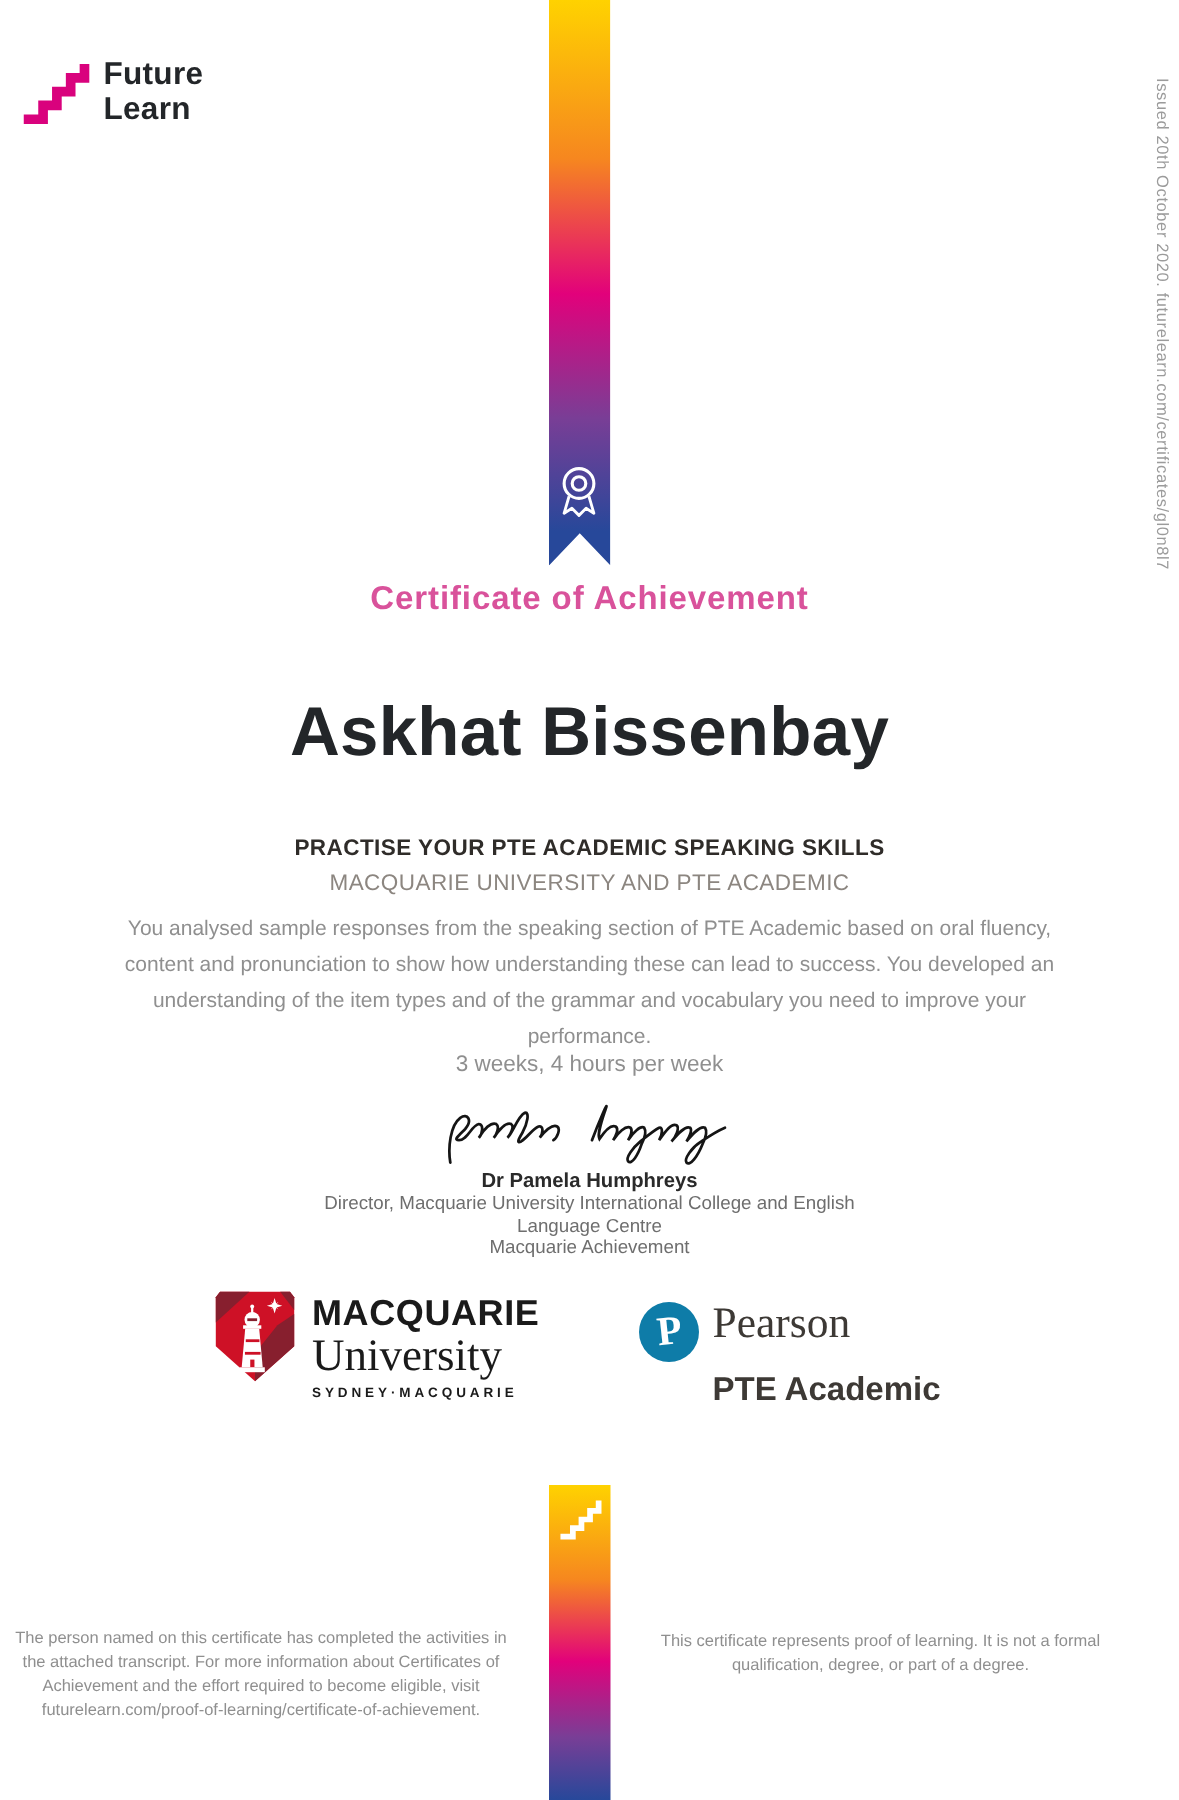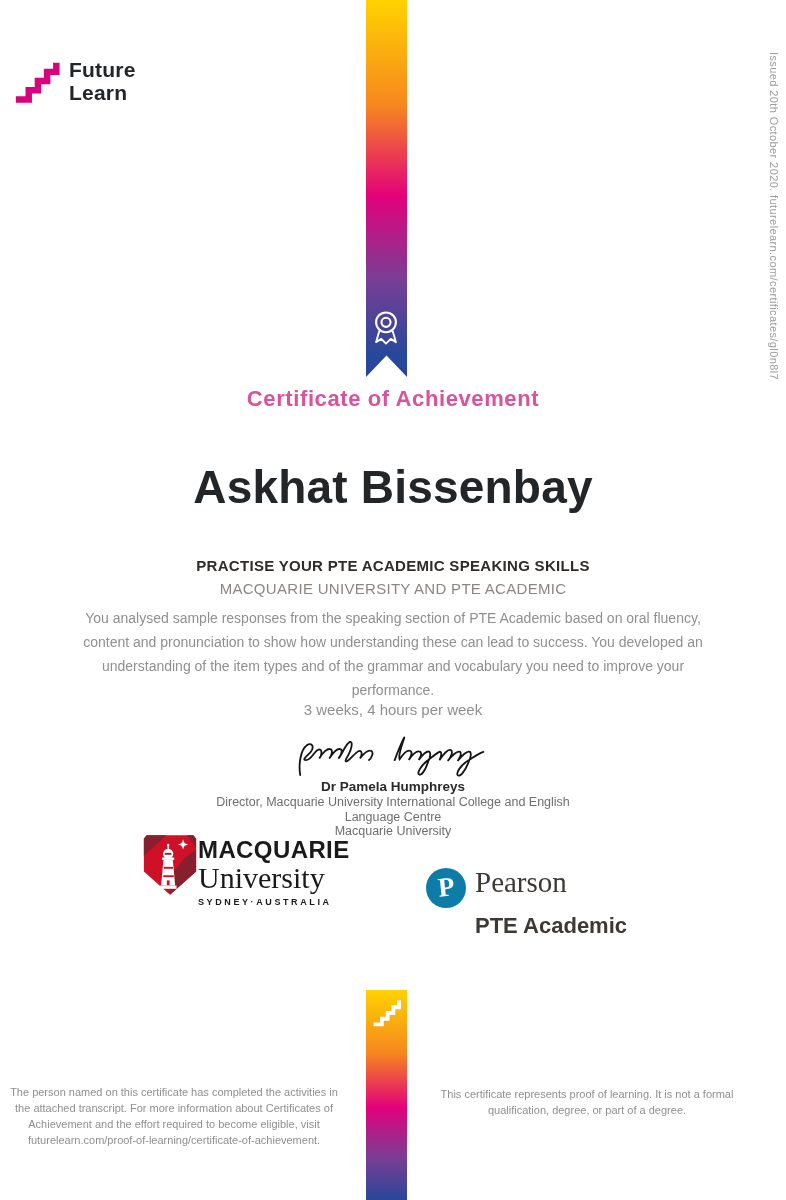--- a/index.html
+++ b/index.html
@@ -7,21 +7,21 @@
   body { font-family: "Liberation Sans", sans-serif; }
   .page {
     position: relative;
     width: 786px;
     height: 1200px;
     margin: 0 auto;
     background: #ffffff;
     overflow: hidden;
   }
   
-  .fl-logo { position: absolute; left: 14px; top: 38px; display: flex; align-items: flex-start; gap: 9px; margin-top: 20px; }
+  .fl-logo { position: absolute; left: 14px; top: 38px; display: flex; align-items: flex-start; gap: 9px; }
   .fl-logo svg { display: block; margin-top: 2px; }
   .fl-logo-text {
     font-size: 21px; line-height: 1.1; font-weight: 600;
     color: var(--text-dark); letter-spacing: 0.2px;
   }
   
   .ribbon-top {
     position: absolute; left: 366px; top: 0; width: 41px; height: 377px;
     background: linear-gradient(180deg, var(--grad-yellow) 0%, var(--grad-orange) 28%,
       var(--grad-magenta) 52%, var(--grad-purple) 74%, var(--grad-blue) 94%);
@@ -67,21 +67,21 @@
   
   .signature { position: absolute; top: 722px; left: 50%; transform: translateX(-50%); }
   .sig-name { top: 779px; font-size: 13.5px; font-weight: 700; color: #2a2a2a; }
   .sig-role {
     position: absolute; top: 795px; left: 50%; transform: translateX(-50%);
     max-width: 458px; font-size: 12.5px; line-height: 14.5px;
     color: var(--text-midgray); text-align: center;
   }
   .sig-org { top: 824px; font-size: 12.5px; color: var(--text-midgray); }
   
-  .mq-logo { position: absolute; left: 142px; top: 832px; display: flex; }
+  .mq-logo { position: absolute; left: 142px; top: 858px; display: flex; gap: 10px; }
   .mq-text { padding-top: 6px; }
   .mq-name { font-size: 24px; font-weight: 700; color: var(--logo-text); letter-spacing: 0.4px; line-height: 1; }
   .mq-sub { font-family: Liberation Serif, serif; font-size: 30px; color: var(--logo-text); line-height: 1.05; }
   .mq-tagline { font-size: 9px; font-weight: 600; color: var(--logo-text); letter-spacing: 2.6px; margin-top: 3px; }
   .pearson-logo { position: absolute; left: 426px; top: 868px; display: flex; gap: 9px; }
   .pearson-circle {
     width: 40px; height: 40px; border-radius: 50%;
     background: var(--pearson-blue);
     display: flex; align-items: center; justify-content: center;
   }
@@ -132,21 +132,21 @@
   <div class="signature">
     <svg width="300" height="58" viewBox="0 0 300 70">
       <g fill="none" stroke="#151515" stroke-width="2.2" stroke-linecap="round">
         <path d="M38,64 C36,52 38,34 46,28 C52,24 56,30 50,37 C45,42 40,46 45,46 C52,46 55,34 61,33 C65,33 64,41 61,44 C65,37 71,31 75,33 C78,35 75,42 73,44 C77,38 83,31 87,33 C90,35 86,42 84,44 C88,41 92,27 98,24 C102,23 100,33 96,40 C93,45 91,49 95,47 C100,44 104,37 109,35 C113,34 113,40 110,44 C114,39 120,33 124,35 C127,37 124,44 121,46"></path>
         <path d="M152,46 C158,30 166,12 163,21 C160,30 156,41 158,45 C162,39 167,33 171,35 C174,37 171,43 169,46 C173,40 179,34 183,36 C185,38 183,43 181,46 C185,40 191,34 194,36 C196,39 194,45 192,49 C189,58 184,66 181,63 C179,60 185,52 191,47 C196,43 202,38 206,36 C209,35 209,41 206,46 C211,39 216,32 220,34 C223,36 219,44 216,47 C221,41 227,34 231,36 C233,38 230,44 228,47 C233,41 239,34 243,36 C245,39 243,45 241,49 C237,59 231,67 228,64 C226,61 232,52 240,47 C246,43 254,38 259,36"></path>
       </g>
     </svg>
   </div>
   <div class="centered sig-name">Dr Pamela Humphreys</div>
   <div class="sig-role">Director, Macquarie University International College and English Language Centre</div>
-  <div class="centered sig-org">Macquarie University</div>
+  <div class="centered sig-org">Macquarie Achievement</div>
 
   <div class="mq-logo">
     <svg width="56" height="66" viewBox="0 0 60 68">
       <polygon points="5,2 55,2 58,6 58,41 30,66 2,41 2,6" fill="var(--macquarie-red)"></polygon>
       <polygon points="5,2 26,2 2,24 2,6" fill="var(--macquarie-maroon)"></polygon>
       <polygon points="58,18 58,41 30,66 30,46 46,26" fill="var(--macquarie-maroon)"></polygon>
       <polygon points="48,2 55,2 58,6 58,15" fill="var(--macquarie-maroon)"></polygon>
       <g>
         <polygon points="44,6.5 45.3,10.7 49.5,12 45.3,13.3 44,17.5 42.7,13.3 38.5,12 42.7,10.7" fill="#ffffff"></polygon>
         <polygon points="46.8,9.2 44.9,11.6 47.1,12.2 44.9,12.6 46.8,14.8 44.4,13.1 44,15.4 43.6,13.1 41.2,14.8 43.1,12.6 40.9,12.2 43.1,11.6 41.2,9.2 43.6,11 44,8.7 44.4,11" fill="#ffffff"></polygon>
@@ -160,21 +160,21 @@
         <polygon points="23,28.5 33,28.5 35.5,56 20.5,56" fill="#ffffff"></polygon>
         <rect x="23.4" y="36" width="9.8" height="2" fill="var(--macquarie-red)"></rect>
         <rect x="22.8" y="45" width="11.2" height="2" fill="var(--macquarie-red)"></rect>
         <rect x="26.6" y="50.5" width="3" height="5.5" fill="var(--macquarie-red)"></rect>
         <rect x="19" y="56" width="18" height="3.5" fill="#ffffff"></rect>
       </g>
     </svg>
     <div class="mq-text">
       <div class="mq-name">MACQUARIE</div>
       <div class="mq-sub">University</div>
-      <div class="mq-tagline">SYDNEY·AUSTRALIA</div>
+      <div class="mq-tagline">SYDNEY·MACQUARIE</div>
     </div>
   </div>
 
   <div class="pearson-logo">
     <div class="pearson-circle">
       <span>P</span>
     </div>
     <div>
       <div class="pearson-name">Pearson</div>
       <div class="pearson-sub">PTE Academic</div>

